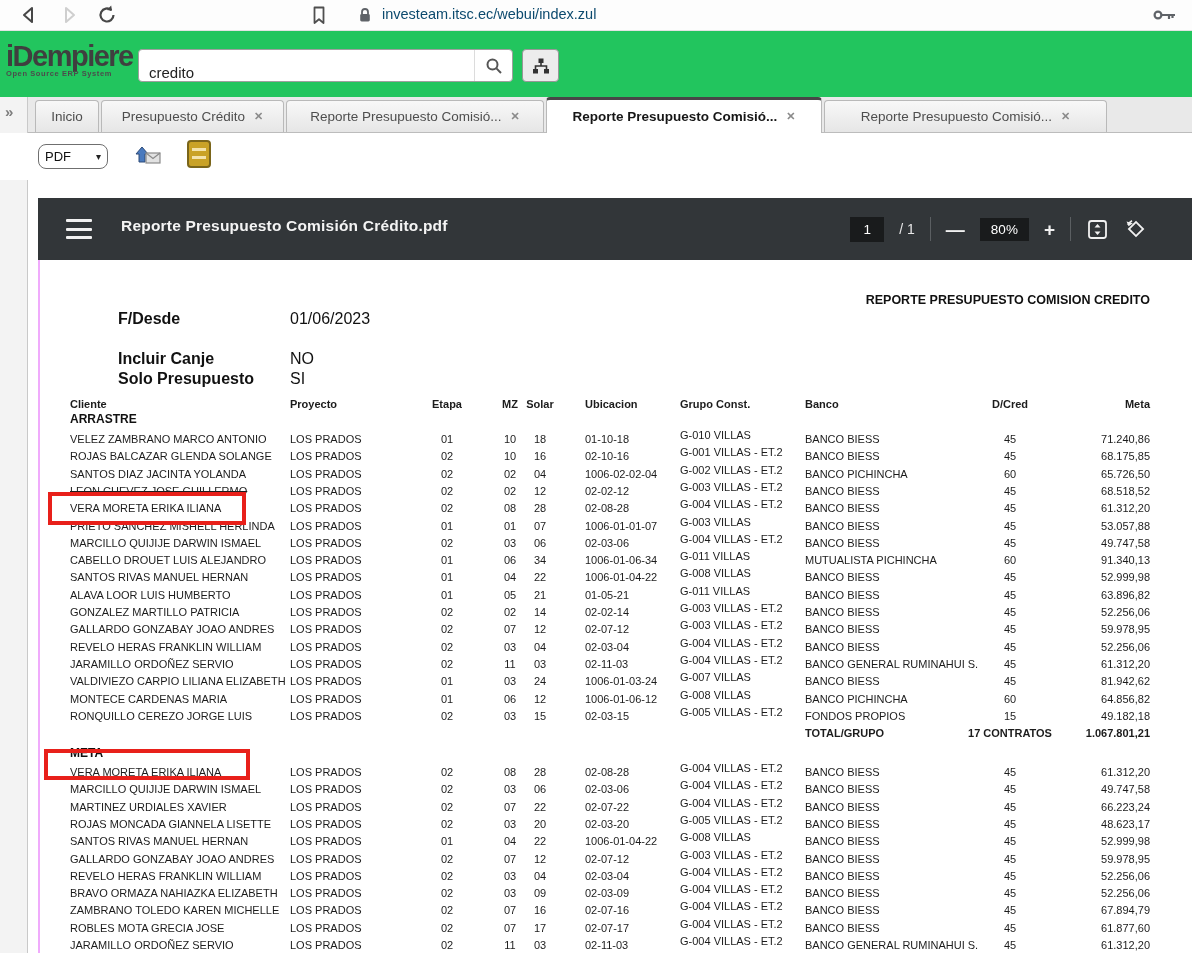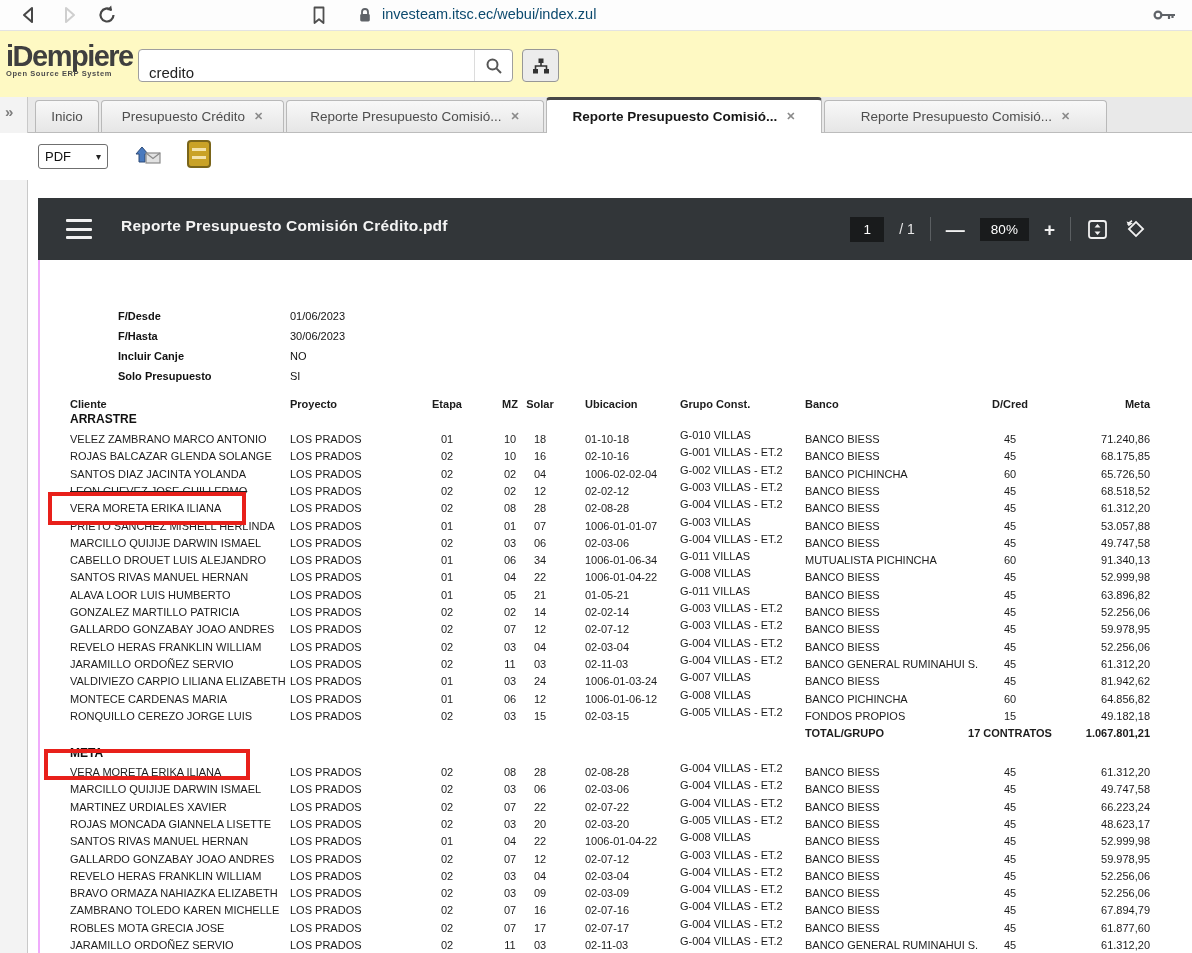--- a/index.html
+++ b/index.html
@@ -11,21 +11,21 @@
   
   .browser-bar { position:absolute; left:0; top:0; width:1192px; height:31px;
     background:#fdfdfd; border-bottom:1px solid #e3e3e3; }
   .nav-ico { position:absolute; top:4px; width:22px; height:22px; }
   .nav-back{ left:18px; } .nav-fwd{ left:58px; } .nav-reload{ left:96px; }
   .bookmark-ico { position:absolute; left:308px; top:4px; width:22px; height:22px; }
   .lock-ico { position:absolute; left:357px; top:6px; width:16px; height:18px; }
   .url-text { position:absolute; left:382px; top:6px; font-size:14.5px; color:#0c4a6e; }
   .key-ico { position:absolute; left:1152px; top:5px; width:26px; height:20px; }
   
-  .app-header { position:absolute; left:0; top:31px; width:1192px; height:66px; background:#fef9c3; }
+  .app-header { position:absolute; left:0; top:31px; width:1192px; height:66px; background:#22c55e; }
   .logo { position:absolute; left:6px; top:10px; width:128px; }
   .logo-title { font-size:29px; font-weight:bold; color:#3f3f3f; letter-spacing:-1.5px; line-height:30px; }
   .logo-sub { font-size:7.5px; font-weight:bold; color:#4c4c4c; letter-spacing:0.6px; margin-top:-2px; }
   .search-wrap { position:absolute; left:138px; top:18px; width:375px; height:33px;
     background:#ffffff; border:1px solid #9f9f9f; border-radius:4px; display:flex; align-items:flex-end; }
   .search-input { flex:1; border:none; outline:none; font-size:15px; color:#222;
     padding:0 10px; font-family:"Liberation Sans",sans-serif; background:transparent; }
   .search-btn { width:38px; height:100%; border-left:1px solid #dcdcdc; display:flex; align-items:center; justify-content:center; }
   .tree-btn { position:absolute; left:522px; top:18px; width:37px; height:33px; background:#ececec;
     border:1px solid #979797; border-radius:4px; display:flex; align-items:center; justify-content:center; }
@@ -40,21 +40,21 @@
     border:1px solid #b9b9b9; border-bottom:none; border-radius:4px 4px 0 0;
     display:flex; align-items:center; justify-content:center; gap:9px;
     font-size:13.5px; color:#4e4e4e; padding:0 12px; }
   .tab.active { height:36px; background:#ffffff; border-top:3px solid #474747;
     font-weight:bold; color:#161616; margin-bottom:-1px; z-index:2; }
   .tab-close { color:#8b8b8b; font-size:11px; font-weight:bold; line-height:1; }
   .tw1{width:64px;} .tw2{width:183px;} .tw3{width:258px;} .tw4{width:276px;} .tw5{width:283px;}
   
   .rpt-toolbar { position:absolute; left:0; top:133px; width:1192px; height:47px; background:#ffffff; }
   .fmt-select { position:absolute; left:38px; top:11px; width:70px; height:25px; background:#fff;
-    border:1px solid #6f6f6f; border-radius:3px; display:flex; align-items:center; justify-content:space-between;
+    border:1px solid #6f6f6f; border-radius:8px; display:flex; align-items:center; justify-content:space-between;
     font-size:13px; color:#111; padding:0 6px; }
   .fmt-caret { font-size:10px; color:#222; }
   .mail-ico { position:absolute; left:128px; top:8px; width:34px; height:28px; }
   .archive-ico { position:absolute; left:186px; top:6px; width:26px; height:30px; }
   
   .pdf-viewer { position:absolute; left:38px; top:198px; width:1154px; height:773px; background:#f0abfc; }
   .pdf-toolbar { position:absolute; left:0; top:0; width:100%; height:62px; background:#323639; }
   .hamburger { position:absolute; left:28px; top:21px; width:26px; height:20px;
     display:flex; flex-direction:column; justify-content:space-between; }
   .hamburger span { display:block; height:3px; background:#f1f1f1; border-radius:1px; }
@@ -65,21 +65,21 @@
     display:flex; align-items:center; justify-content:center; }
   .page-total { color:#e8e8e8; font-size:14px; }
   .v-sep { width:1px; height:24px; background:#5b5f62; }
   .zoom-btn { color:#f1f1f1; font-size:19px; font-weight:bold; line-height:1; }
   .zoom-box { background:#191b1c; color:#fff; font-size:13.5px; padding:4px 11px; }
   
   .pdf-page { position:absolute; left:2px; top:62px; width:1152px; height:711px;
     background:#ffffff; color:#1c1c1c; overflow:hidden; }
   .rep-title { position:absolute; top:33px; left:710px; width:400px; text-align:right;
     font-size:12.5px; font-weight:bold; color:#111; }
-  .param-row { position:absolute; left:30px; width:500px; height:14px; font-size:11px;padding-left:48px; }
+  .param-row { position:absolute; left:30px; width:500px; height:14px; font-size:16px;padding-left:48px; }
   .param-label { font-weight:bold; color:#111; }
   .param-value { position:absolute; left:220px; top:0; color:#111; }
   .rep-headrow, .rep-row, .rep-totalrow { position:absolute; left:0; width:1192px; height:17.3px; font-size:11px; }
   .rep-headrow { font-weight:bold; }
   .rep-row span, .rep-headrow span, .rep-totalrow span { position:absolute; top:0; line-height:16px; white-space:nowrap; }
   .col-cliente   { left:30px;  width:218px; }
   .col-proyecto  { left:250px; width:130px; }
   .col-etapa     { left:385px; width:44px; text-align:center; }
   .col-mz        { left:452px; width:36px; text-align:center; }
   .col-solar     { left:482px; width:36px; text-align:center; }
@@ -213,28 +213,25 @@
       </svg>
       <svg width="24" height="24" viewBox="0 0 24 24">
         <rect x="7" y="7" width="10" height="10" fill="none" stroke="#f1f1f1" stroke-width="1.8" transform="rotate(45 12 12)"></rect>
         <path d="M4 8 A9 9 0 0 1 8 3.8" fill="none" stroke="#f1f1f1" stroke-width="1.8"></path>
         <path d="M2.5 4.5 L4.6 9.2 L8.8 6.2 Z" fill="#f1f1f1"></path>
       </svg>
     </div>
   </div>
 
   <div class="pdf-page">
+    <div class="rep-title">REPORTE PRESUPUESTO COMISION CREDITO</div>
 
     <div class="param-row" style="top:50px">
       <span class="param-label">F/Desde</span>
       <span class="param-value">01/06/2023</span>
-    </div>
-    <div class="param-row" style="top:70px">
-      <span class="param-label">F/Hasta</span>
-      <span class="param-value">30/06/2023</span>
     </div>
     <div class="param-row" style="top:90px">
       <span class="param-label">Incluir Canje</span>
       <span class="param-value">NO</span>
     </div>
     <div class="param-row" style="top:110px">
       <span class="param-label">Solo Presupuesto</span>
       <span class="param-value">SI</span>
     </div>
 

